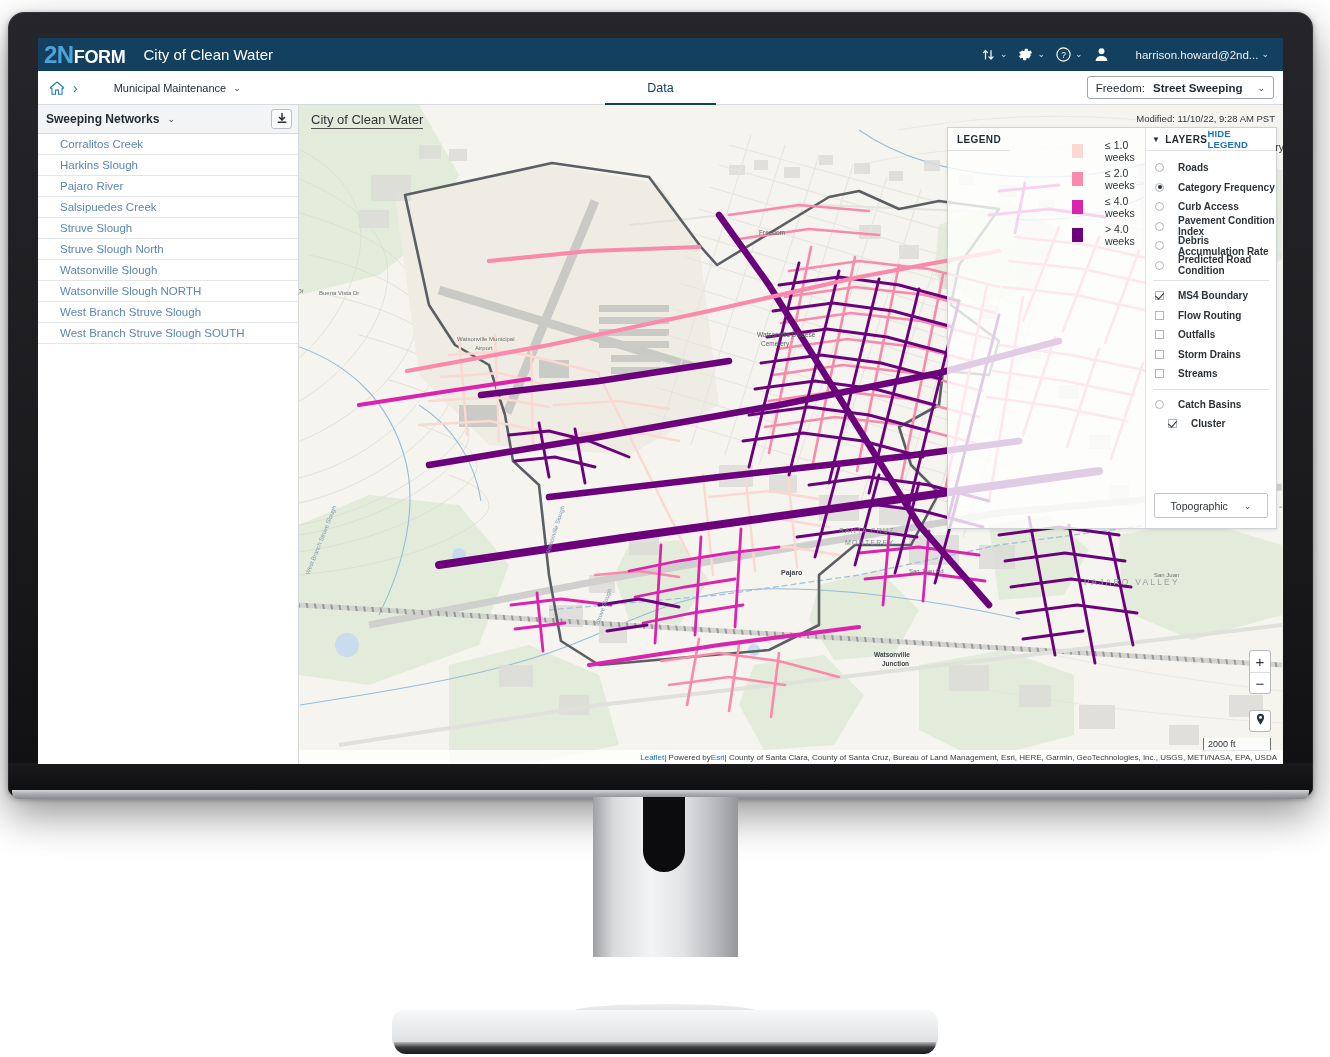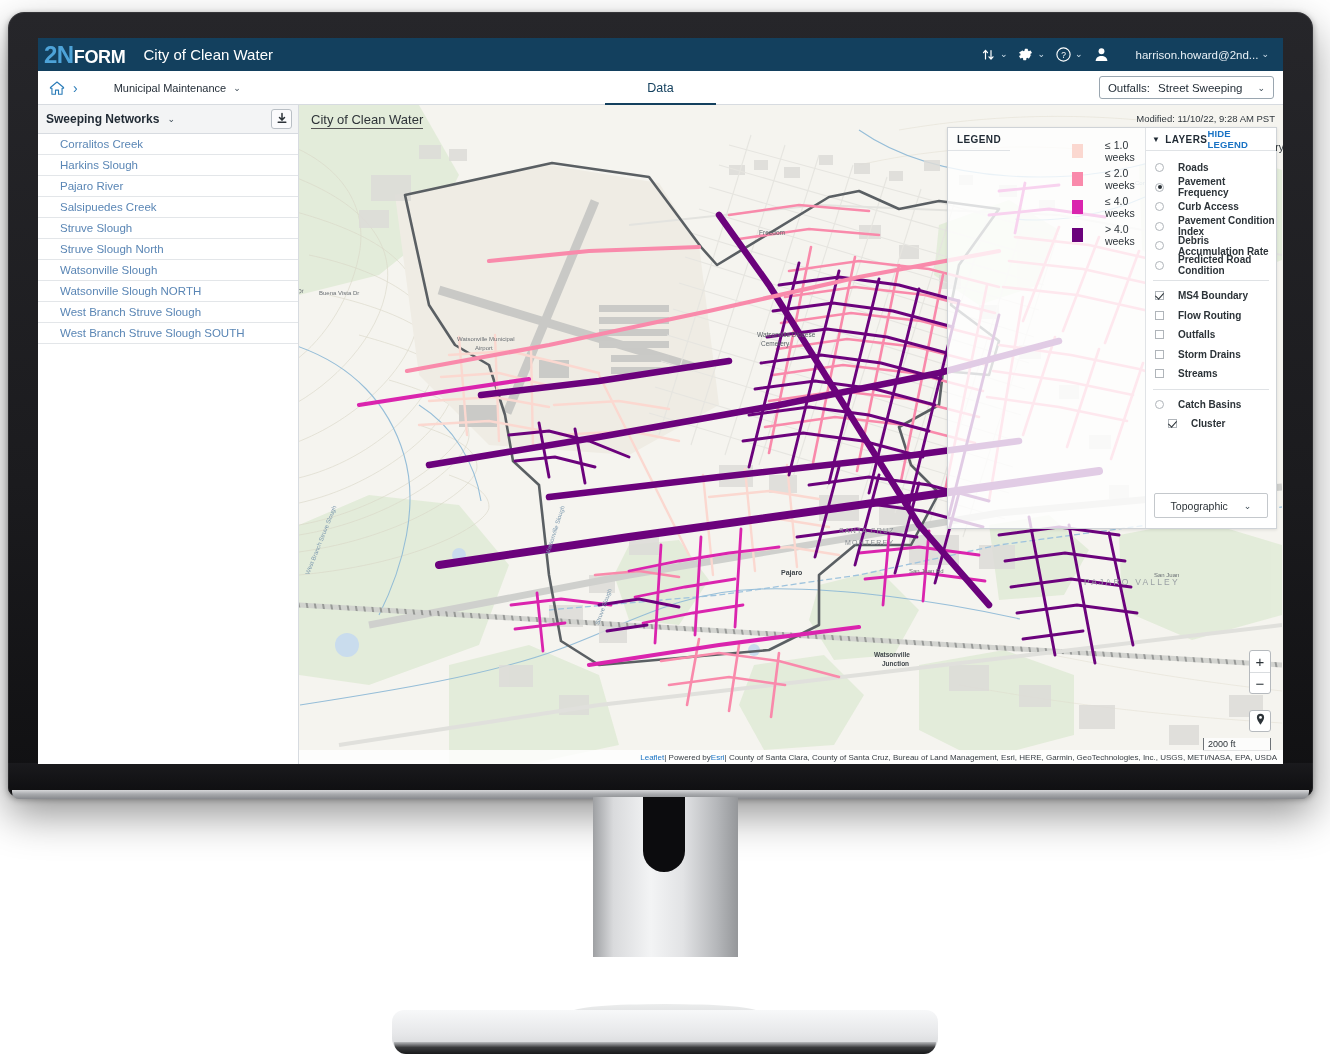--- a/index.html
+++ b/index.html
@@ -156,21 +156,21 @@
     position: absolute; right: 9px; top: 5px;
     height: 23px;
     display: flex; align-items: center; gap: 8px;
     border: 1px solid #9aa6b0;
     border-radius: 3px;
     background: #fff;
     padding: 0 8px;
     font-size: 11.5px; color: #1f2933;
     cursor: pointer;
   }
-  #category-select b { font-weight: normal; }
+  #category-select b { font-weight: bold; }
 
   
   #body-row { display: flex; height: 659px; }
 
   
   #sidebar {
     width: 261px;
     border-right: 1px solid #d7dbe0;
     background: #fff;
     display: flex; flex-direction: column;
@@ -430,21 +430,21 @@
       </span>
       <span class="bc-sep">›</span>
       <span class="bc-label">Municipal Maintenance</span>
       <span class="bc-caret">⌄</span>
 
       <div id="tab-data">
         <div class="tab-btn">Data</div>
       </div>
 
       <div id="category-select">
-        <span>Outfalls:</span>
+        <span>Freedom:</span>
         <b>Street Sweeping</b>
         <span class="bc-caret">⌄</span>
       </div>
     </div>
 
     <div id="body-row">
 
       <div id="sidebar">
         <div class="sb-head">
           <span class="sb-title">Sweeping Networks</span>
@@ -831,21 +831,21 @@
               <span class="hide-legend">HIDE LEGEND</span>
             </div>
 
             <div class="ly-list">
               <div class="ly-row">
                 <span class="radio"></span>
                 <span class="ly-label">Roads</span>
               </div>
               <div class="ly-row">
                 <span class="radio on"></span>
-                <span class="ly-label">Pavement Frequency</span>
+                <span class="ly-label">Category Frequency</span>
               </div>
               <div class="ly-row">
                 <span class="radio"></span>
                 <span class="ly-label">Curb Access</span>
               </div>
               <div class="ly-row">
                 <span class="radio"></span>
                 <span class="ly-label">Pavement Condition Index</span>
               </div>
               <div class="ly-row">

